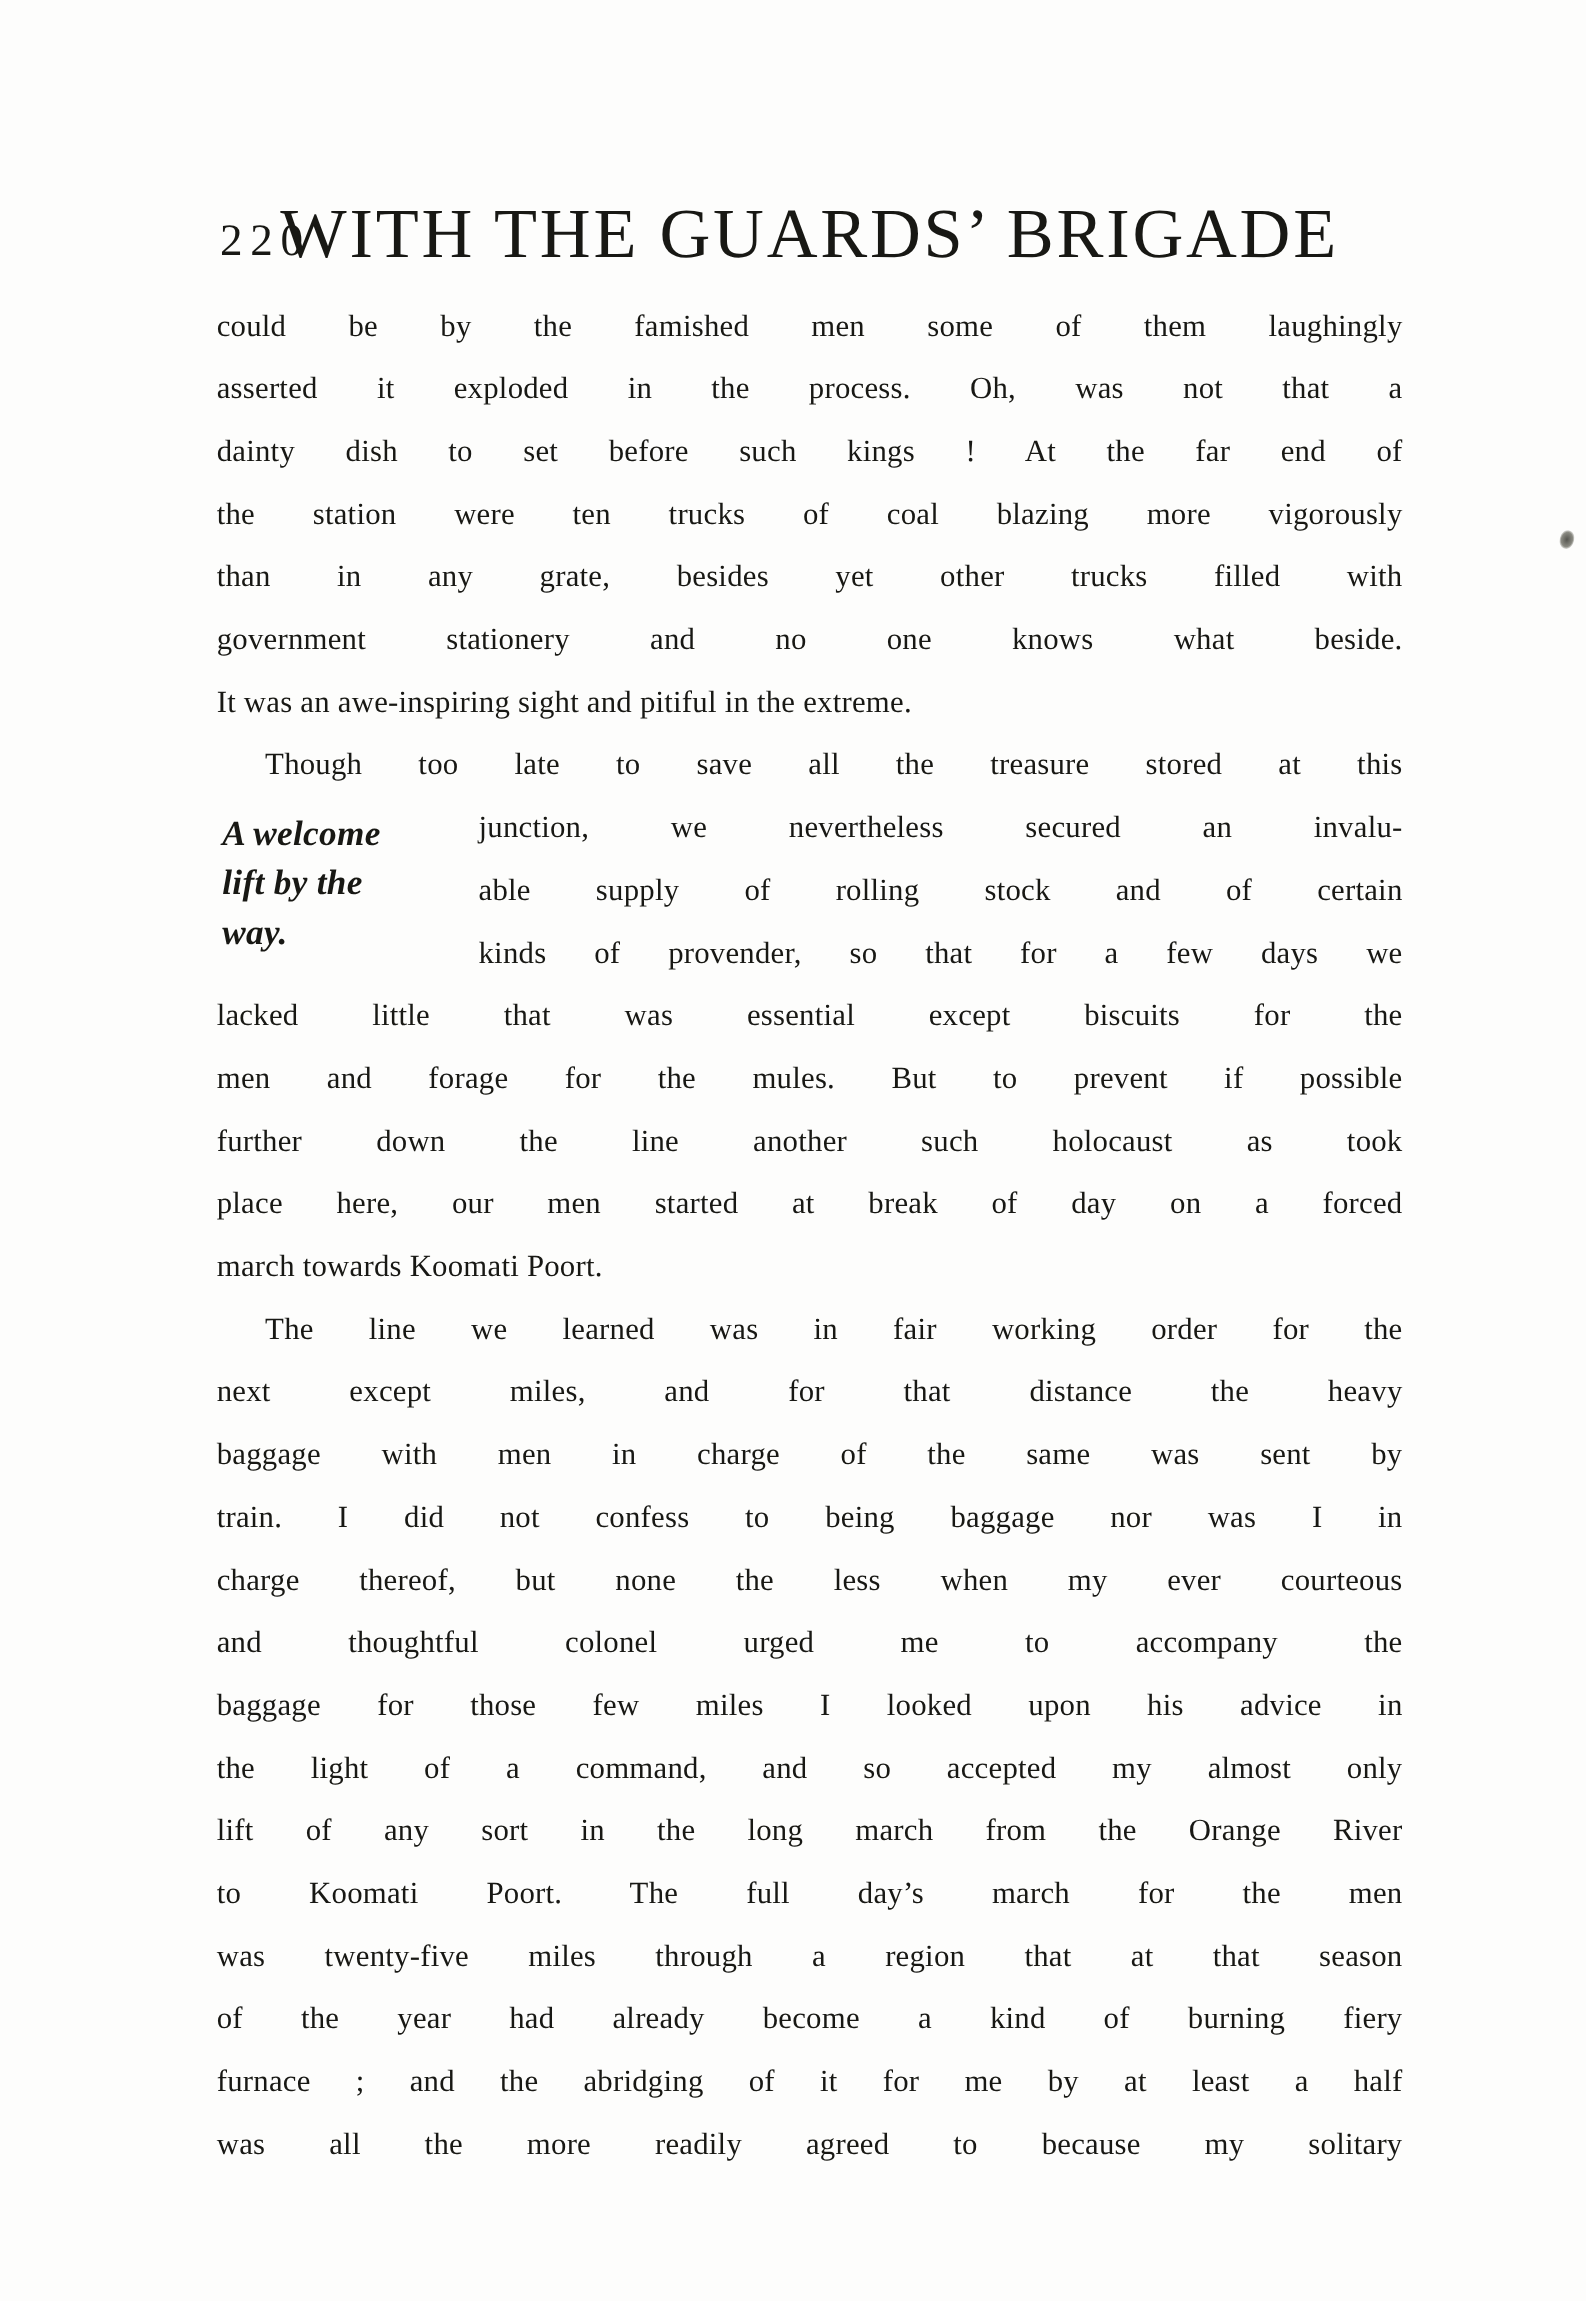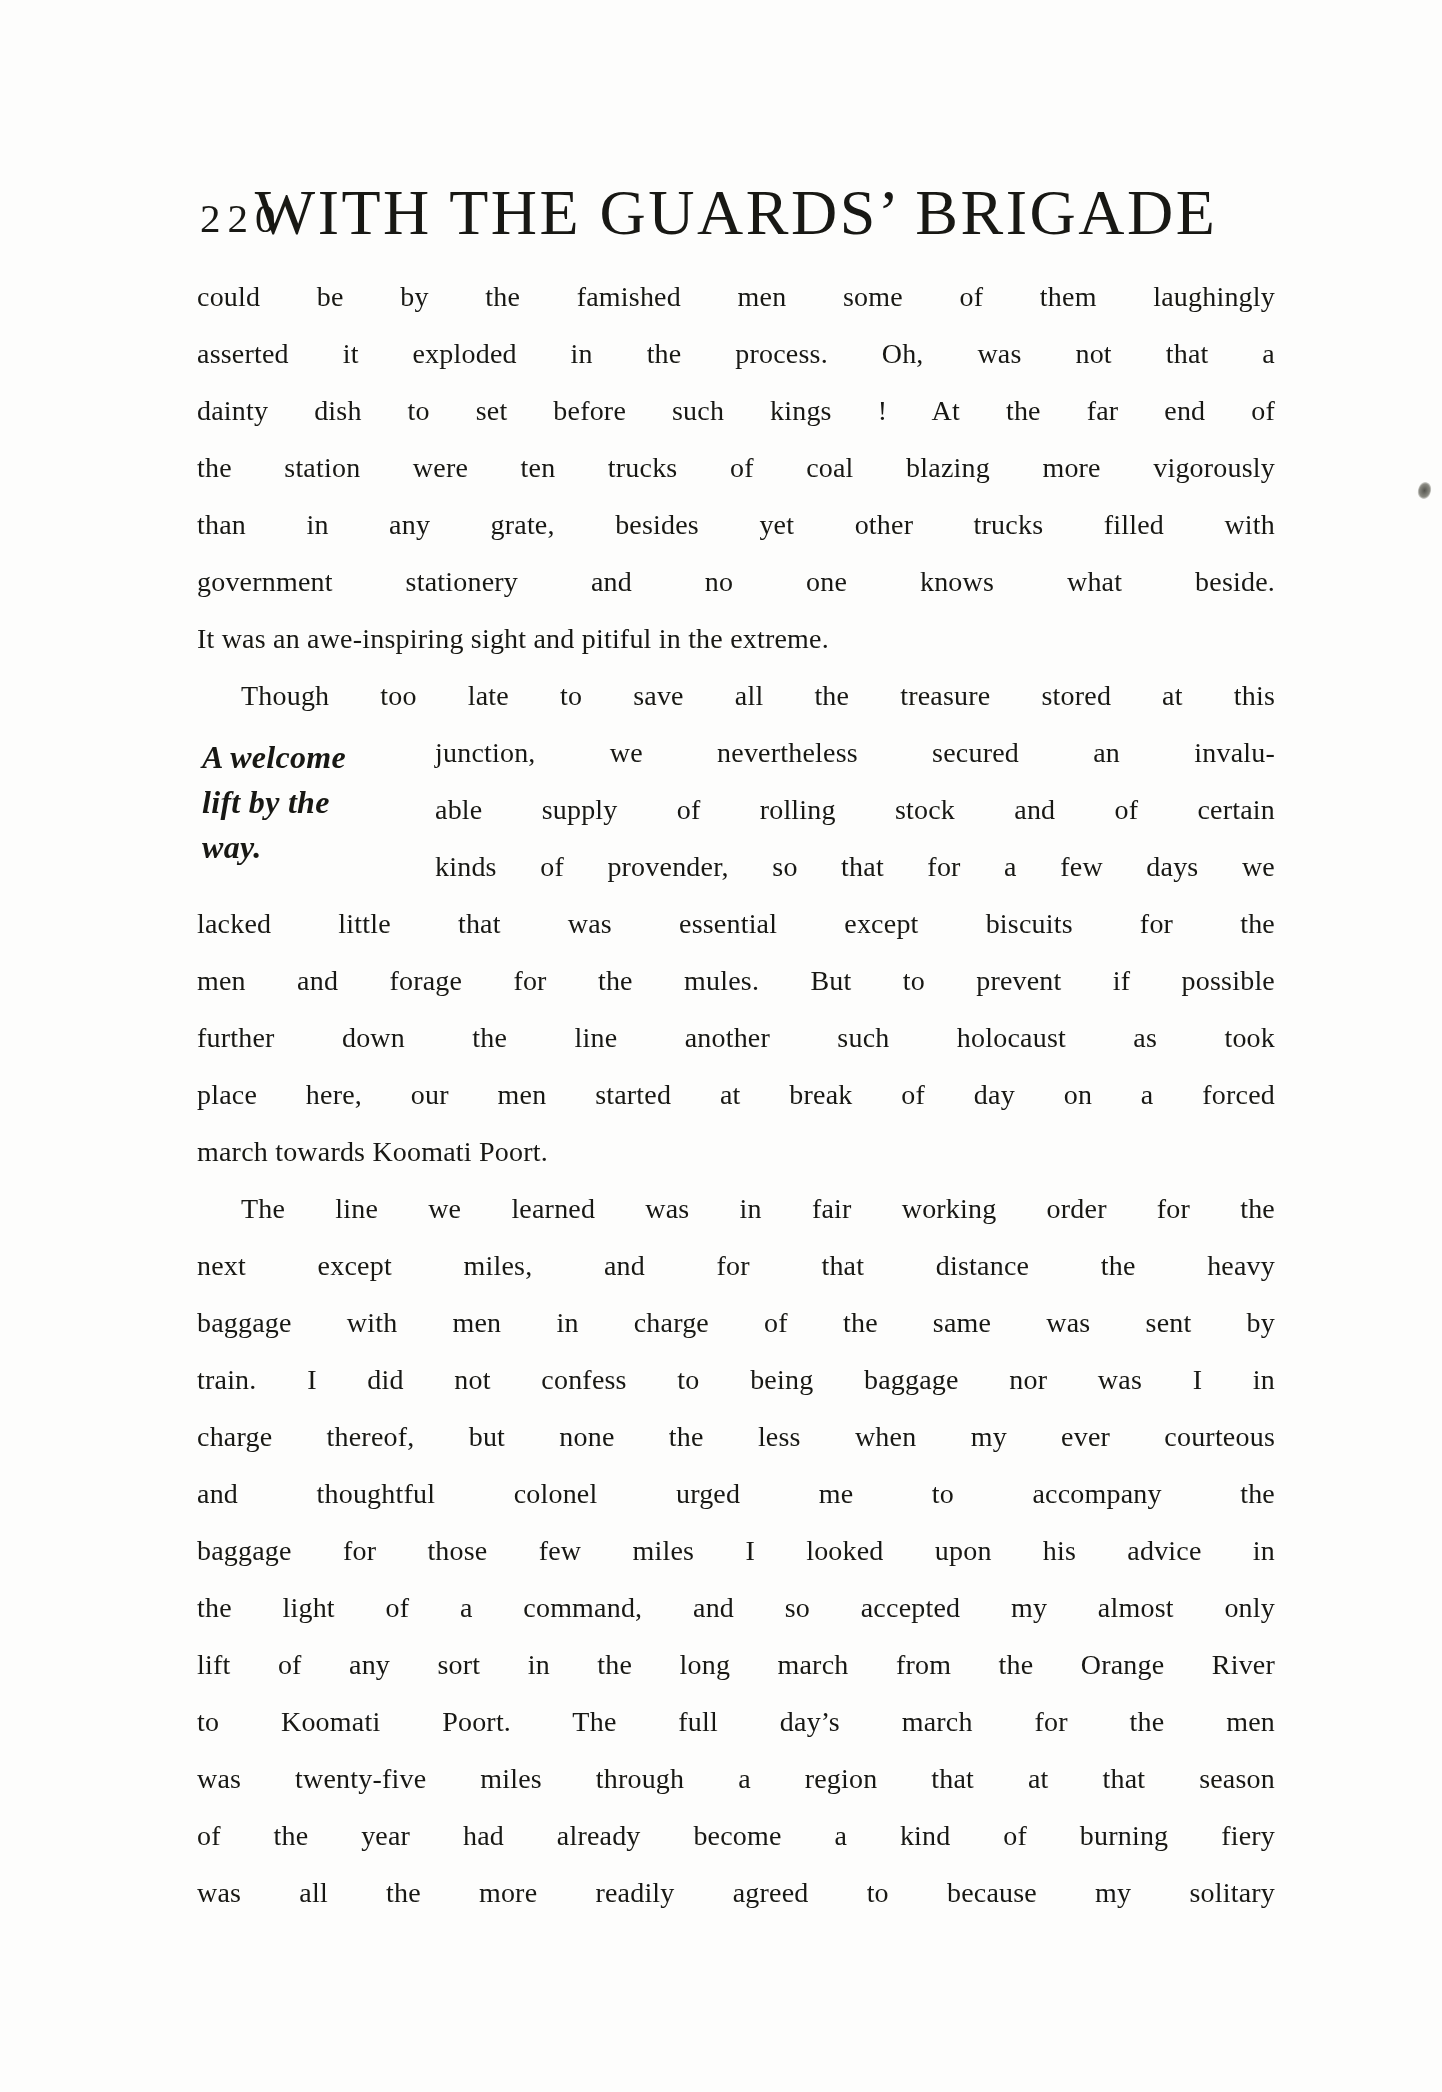--- a/index.html
+++ b/index.html
@@ -87,20 +87,21 @@
       <div class="line j">baggage with men in charge of the same was sent by</div>
       <div class="line j">train.  I did not confess to being baggage nor was I in</div>
       <div class="line j">charge thereof, but none the less when my ever courteous</div>
       <div class="line j">and thoughtful colonel urged me to accompany the</div>
       <div class="line j">baggage for those few miles I looked upon his advice in</div>
       <div class="line j">the light of a command, and so accepted my almost only</div>
       <div class="line j">lift of any sort in the long march from the Orange River</div>
       <div class="line j">to Koomati Poort.  The full day’s march for the men</div>
       <div class="line j">was twenty-five miles through a region that at that season</div>
       <div class="line j">of the year had already become a kind of burning fiery</div>
+      <div class="line j">furnace ; and the abridging of it for me by at least a half</div>
       <div class="line j">was all the more readily agreed to because my solitary</div>
     </div>
 
   </div>
 
   <div class="smudge"></div>
 
 </div>
 
 </body></html>

